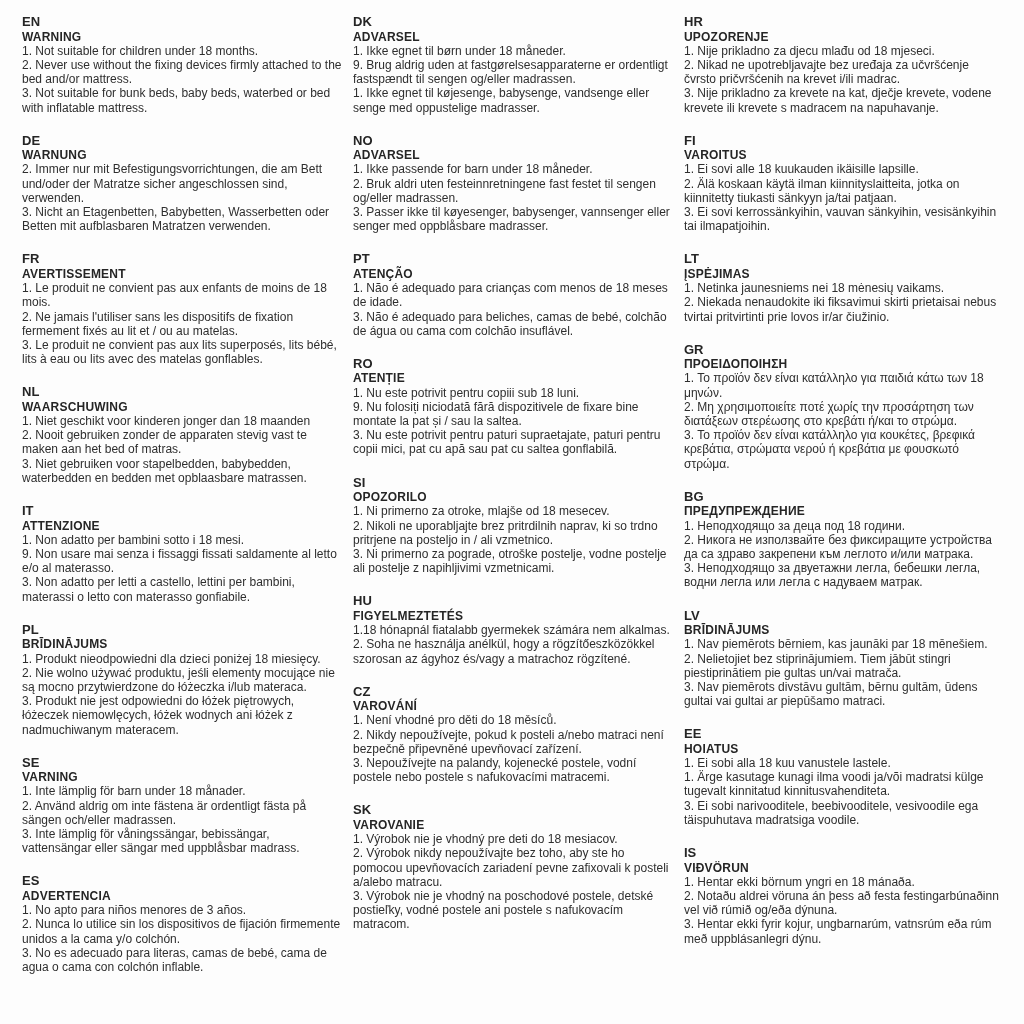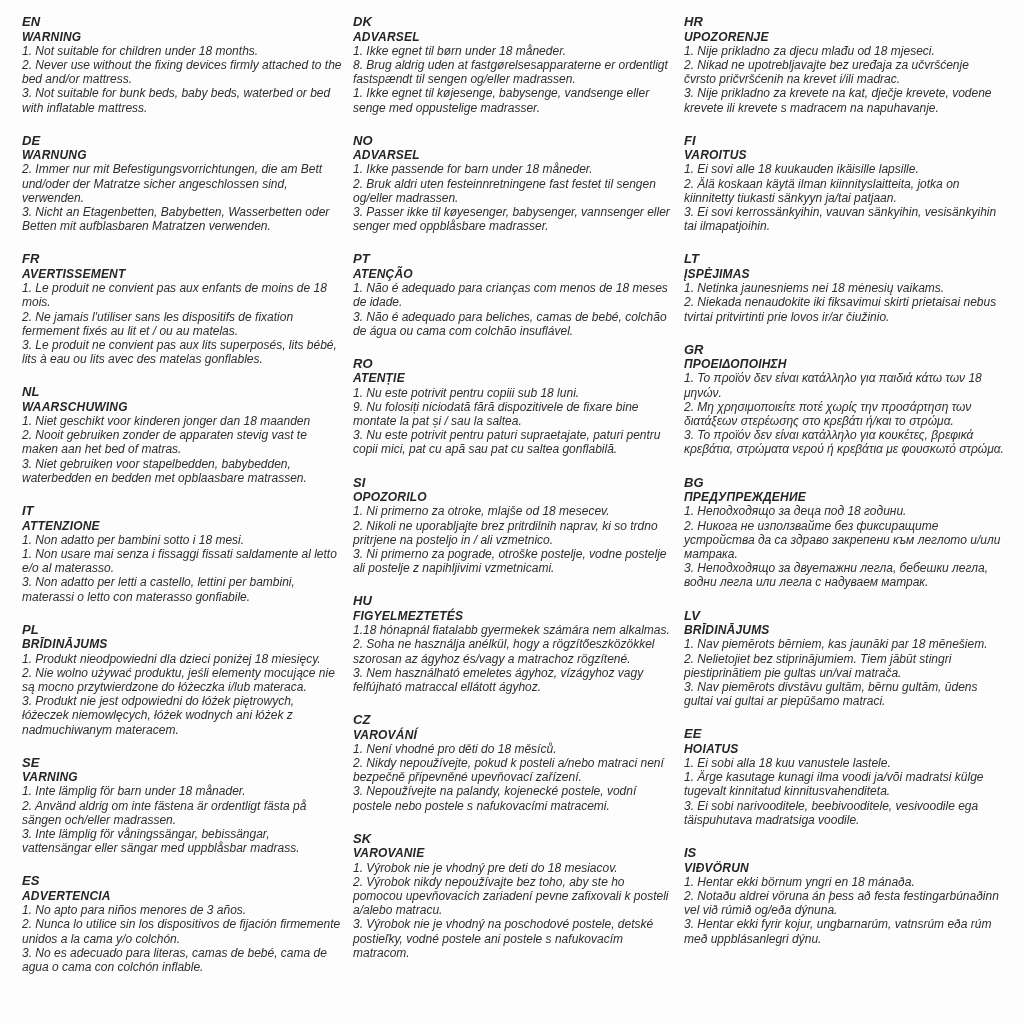--- a/index.html
+++ b/index.html
@@ -23,21 +23,20 @@
     padding: 15px 16px 0 22px;
     display: grid;
     grid-template-columns: 320px 320px 320px;
     column-gap: 11px;
     color: #2e2e2e;
     font-size: 12px;
     line-height: 14.2px;
   }
   .col {
     display: block;
-    font-style: italic;
   }
   .lang-section {
     margin: 0 0 19px 0;
   }
   .lang-code {
     margin: 0;
     font-size: 13px;
     font-weight: bold;
     line-height: 14.5px;
     color: #252525;
@@ -87,21 +86,21 @@
     <h3 class="lang-title">WAARSCHUWING</h3>
   <p class="warning-item">1. Niet geschikt voor kinderen jonger dan 18 maanden</p>
         <p class="warning-item">2. Nooit gebruiken zonder de apparaten stevig vast te maken aan het bed of matras.</p>
         <p class="warning-item">3. Niet gebruiken voor stapelbedden, babybedden, waterbedden en bedden met opblaasbare matrassen.</p>
       </section>
 
   <section class="lang-section">
     <h2 class="lang-code">IT</h2>
     <h3 class="lang-title">ATTENZIONE</h3>
   <p class="warning-item">1. Non adatto per bambini sotto i 18 mesi.</p>
-        <p class="warning-item">1. Non usare mai senza i fissaggi fissati saldamente al letto e/o al materasso.</p>
+        <p class="warning-item">9. Non usare mai senza i fissaggi fissati saldamente al letto e/o al materasso.</p>
         <p class="warning-item">3. Non adatto per letti a castello, lettini per bambini, materassi o letto con materasso gonfiabile.</p>
       </section>
 
   <section class="lang-section">
     <h2 class="lang-code">PL</h2>
     <h3 class="lang-title">BRĪDINĀJUMS</h3>
   <p class="warning-item">1. Produkt nieodpowiedni dla dzieci poniżej 18 miesięcy.</p>
         <p class="warning-item">2. Nie wolno używać produktu, jeśli elementy mocujące nie są mocno przytwierdzone do łóżeczka i/lub materaca.</p>
         <p class="warning-item">3. Produkt nie jest odpowiedni do łóżek piętrowych, łóżeczek niemowlęcych, łóżek wodnych ani łóżek z nadmuchiwanym materacem.</p>
       </section>
@@ -120,21 +119,21 @@
   <p class="warning-item">1. No apto para niños menores de 3 años.</p>
         <p class="warning-item">2. Nunca lo utilice sin los dispositivos de fijación firmemente unidos a la cama y/o colchón.</p>
         <p class="warning-item">3. No es adecuado para literas, camas de bebé, cama de agua o cama con colchón inflable.</p>
       </section>
 </div>
   <div class="col">
   <section class="lang-section">
     <h2 class="lang-code">DK</h2>
     <h3 class="lang-title">ADVARSEL</h3>
   <p class="warning-item">1. Ikke egnet til børn under 18 måneder.</p>
-        <p class="warning-item">8. Brug aldrig uden at fastgørelsesapparaterne er ordentligt fastspændt til sengen og/eller madrassen.</p>
+        <p class="warning-item">9. Brug aldrig uden at fastgørelsesapparaterne er ordentligt fastspændt til sengen og/eller madrassen.</p>
         <p class="warning-item">1. Ikke egnet til køjesenge, babysenge, vandsenge eller senge med oppustelige madrasser.</p>
       </section>
 
   <section class="lang-section">
     <h2 class="lang-code">NO</h2>
     <h3 class="lang-title">ADVARSEL</h3>
   <p class="warning-item">1. Ikke passende for barn under 18 måneder.</p>
         <p class="warning-item">2. Bruk aldri uten festeinnretningene fast festet til sengen og/eller madrassen.</p>
         <p class="warning-item">3. Passer ikke til køyesenger, babysenger, vannsenger eller senger med oppblåsbare madrasser.</p>
       </section>
@@ -160,21 +159,20 @@
   <p class="warning-item">1. Ni primerno za otroke, mlajše od 18 mesecev.</p>
         <p class="warning-item">2. Nikoli ne uporabljajte brez pritrdilnih naprav, ki so trdno pritrjene na posteljo in / ali vzmetnico.</p>
         <p class="warning-item">3. Ni primerno za pograde, otroške postelje, vodne postelje ali postelje z napihljivimi vzmetnicami.</p>
       </section>
 
   <section class="lang-section">
     <h2 class="lang-code">HU</h2>
     <h3 class="lang-title">FIGYELMEZTETÉS</h3>
   <p class="warning-item">1.18 hónapnál fiatalabb gyermekek számára nem alkalmas.</p>
         <p class="warning-item">2. Soha ne használja anélkül, hogy a rögzítőeszközökkel szorosan az ágyhoz és/vagy a matrachoz rögzítené.</p>
-        <p class="warning-item">3. Nem használható emeletes ágyhoz, vízágyhoz vagy felfújható matraccal ellátott ágyhoz.</p>
       </section>
 
   <section class="lang-section">
     <h2 class="lang-code">CZ</h2>
     <h3 class="lang-title">VAROVÁNÍ</h3>
   <p class="warning-item">1. Není vhodné pro děti do 18 měsíců.</p>
         <p class="warning-item">2. Nikdy nepoužívejte, pokud k posteli a/nebo matraci není bezpečně připevněné upevňovací zařízení.</p>
         <p class="warning-item">3. Nepoužívejte na palandy, kojenecké postele, vodní postele nebo postele s nafukovacími matracemi.</p>
       </section>
 

